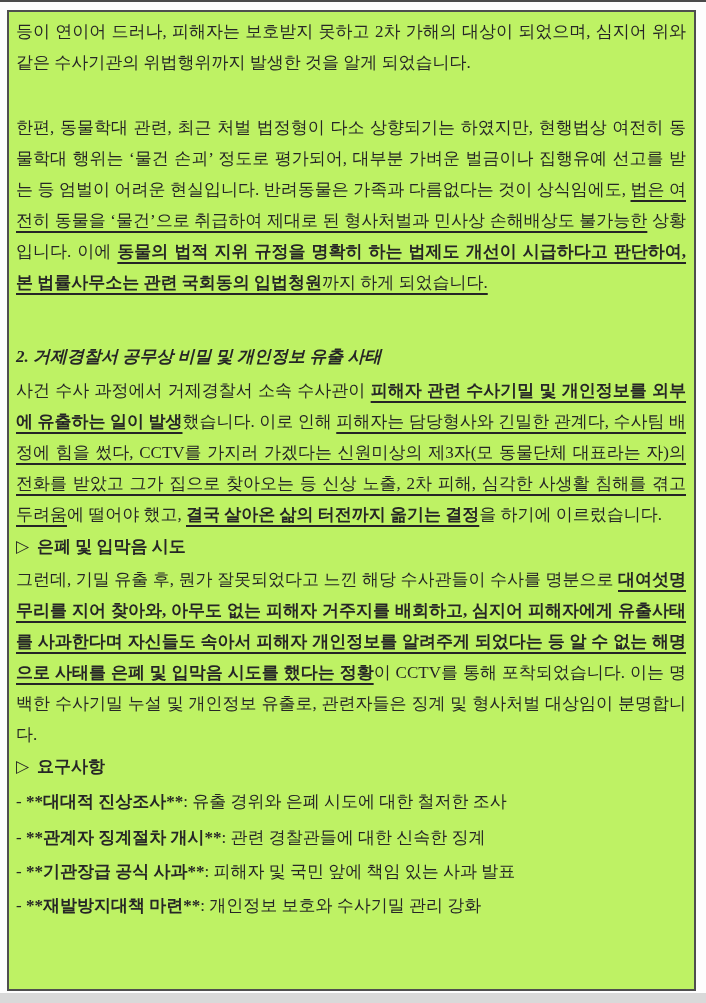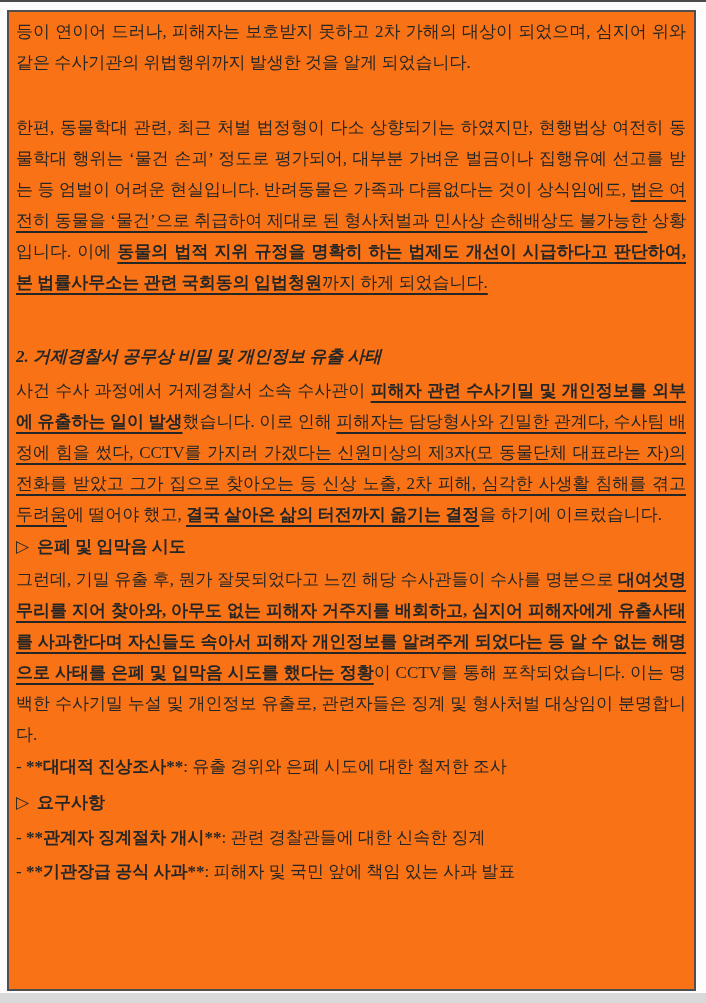--- a/index.html
+++ b/index.html
@@ -26,21 +26,21 @@
     left: 0; bottom: 0;
     width: 706px; height: 10px;
     background: #d9d9d9;
   }
   .frame {
     position: absolute;
     left: 7px; top: 10px;
     width: 689px; height: 981px;
     box-sizing: border-box;
     border: 2px solid #4f4f4f;
-    background: #f97316;
+    background: #bef264;
     padding: 4px 8px 0 7px;
   }
   .doc {
     color: #262626;
     font-size: 17px;
   }
   .block {
     text-align: justify;
     word-break: break-all;
   }
@@ -72,20 +72,21 @@
 <div class="screen">
   <div class="top-rule"></div>
   <div class="frame">
     <div class="doc">
         <div class="block block-paragraph"><span class="">등이 연이어 드러나, 피해자는 보호받지 못하고 2차 가해의 대상이 되었으며, 심지어 위와 같은 수사기관의 위법행위까지 발생한 것을 알게 되었습니다.</span></div>
         <div class="block block-paragraph"><span class="">한편, 동물학대 관련, 최근 처벌 법정형이 다소 상향되기는 하였지만, 현행법상 여전히 동물학대 행위는 ‘물건 손괴’ 정도로 평가되어, 대부분 가벼운 벌금이나 집행유예 선고를 받는 등 엄벌이 어려운 현실입니다. 반려동물은 가족과 다름없다는 것이 상식임에도, </span><span class="u">법은 여전히 동물을 ‘물건’으로 취급하여 제대로 된 형사처벌과 민사상 손해배상도 불가능한</span><span class=""> 상황입니다. 이에 </span><span class="b u">동물의 법적 지위 규정을 명확히 하는 법제도 개선이 시급하다고 판단하여, 본 법률사무소는 관련 국회동의 입법청원</span><span class="u">까지 하게 되었습니다.</span></div>
         <div class="block block-heading"><span class="b ">2. 거제경찰서 공무상 비밀 및 개인정보 유출 사태</span></div>
         <div class="block block-paragraph"><span class="">사건 수사 과정에서 거제경찰서 소속 수사관이 </span><span class="b u">피해자 관련 수사기밀 및 개인정보를 외부에 유출하는 일이 발생</span><span class="">했습니다. 이로 인해 </span><span class="u">피해자는 담당형사와 긴밀한 관계다, 수사팀 배정에 힘을 썼다, CCTV를 가지러 가겠다는 신원미상의 제3자(모 동물단체 대표라는 자)의 전화를 받았고 그가 집으로 찾아오는 등 신상 노출, 2차 피해, 심각한 사생활 침해를 겪고 두려움</span><span class="">에 떨어야 했고, </span><span class="b u">결국 살아온 삶의 터전까지 옮기는 결정</span><span class="">을 하기에 이르렀습니다.</span></div>
         <div class="block block-subheading"><span class="marker">▷</span><span class="b ">은폐 및 입막음 시도</span></div>
         <div class="block block-paragraph"><span class="">그런데, 기밀 유출 후, 뭔가 잘못되었다고 느낀 해당 수사관들이 수사를 명분으로 </span><span class="b u">대여섯명 무리를 지어 찾아와, 아무도 없는 피해자 거주지를 배회하고, 심지어 피해자에게 유출사태를 사과한다며 자신들도 속아서 피해자 개인정보를 알려주게 되었다는 등 알 수 없는 해명으로 사태를 은폐 및 입막음 시도를 했다는 정황</span><span class="">이 CCTV를 통해 포착되었습니다. 이는 명백한 수사기밀 누설 및 개인정보 유출로, 관련자들은 징계 및 형사처벌 대상임이 분명합니다.</span></div>
+        <div class="block block-subheading"><span class="marker">▷</span><span class="b ">요구사항</span></div>
         <div class="block block-bullet"><span class="">- </span><span class="b ">**대대적 진상조사**</span><span class="">: 유출 경위와 은폐 시도에 대한 철저한 조사</span></div>
-        <div class="block block-subheading"><span class="marker">▷</span><span class="b ">요구사항</span></div>
         <div class="block block-bullet"><span class="">- </span><span class="b ">**관계자 징계절차 개시**</span><span class="">: 관련 경찰관들에 대한 신속한 징계</span></div>
         <div class="block block-bullet"><span class="">- </span><span class="b ">**기관장급 공식 사과**</span><span class="">: 피해자 및 국민 앞에 책임 있는 사과 발표</span></div>
+        <div class="block block-bullet"><span class="">- </span><span class="b ">**재발방지대책 마련**</span><span class="">: 개인정보 보호와 수사기밀 관리 강화</span></div>
       </div>
   </div>
   <div class="page-edge"></div>
 </div>
 
 </body></html>

